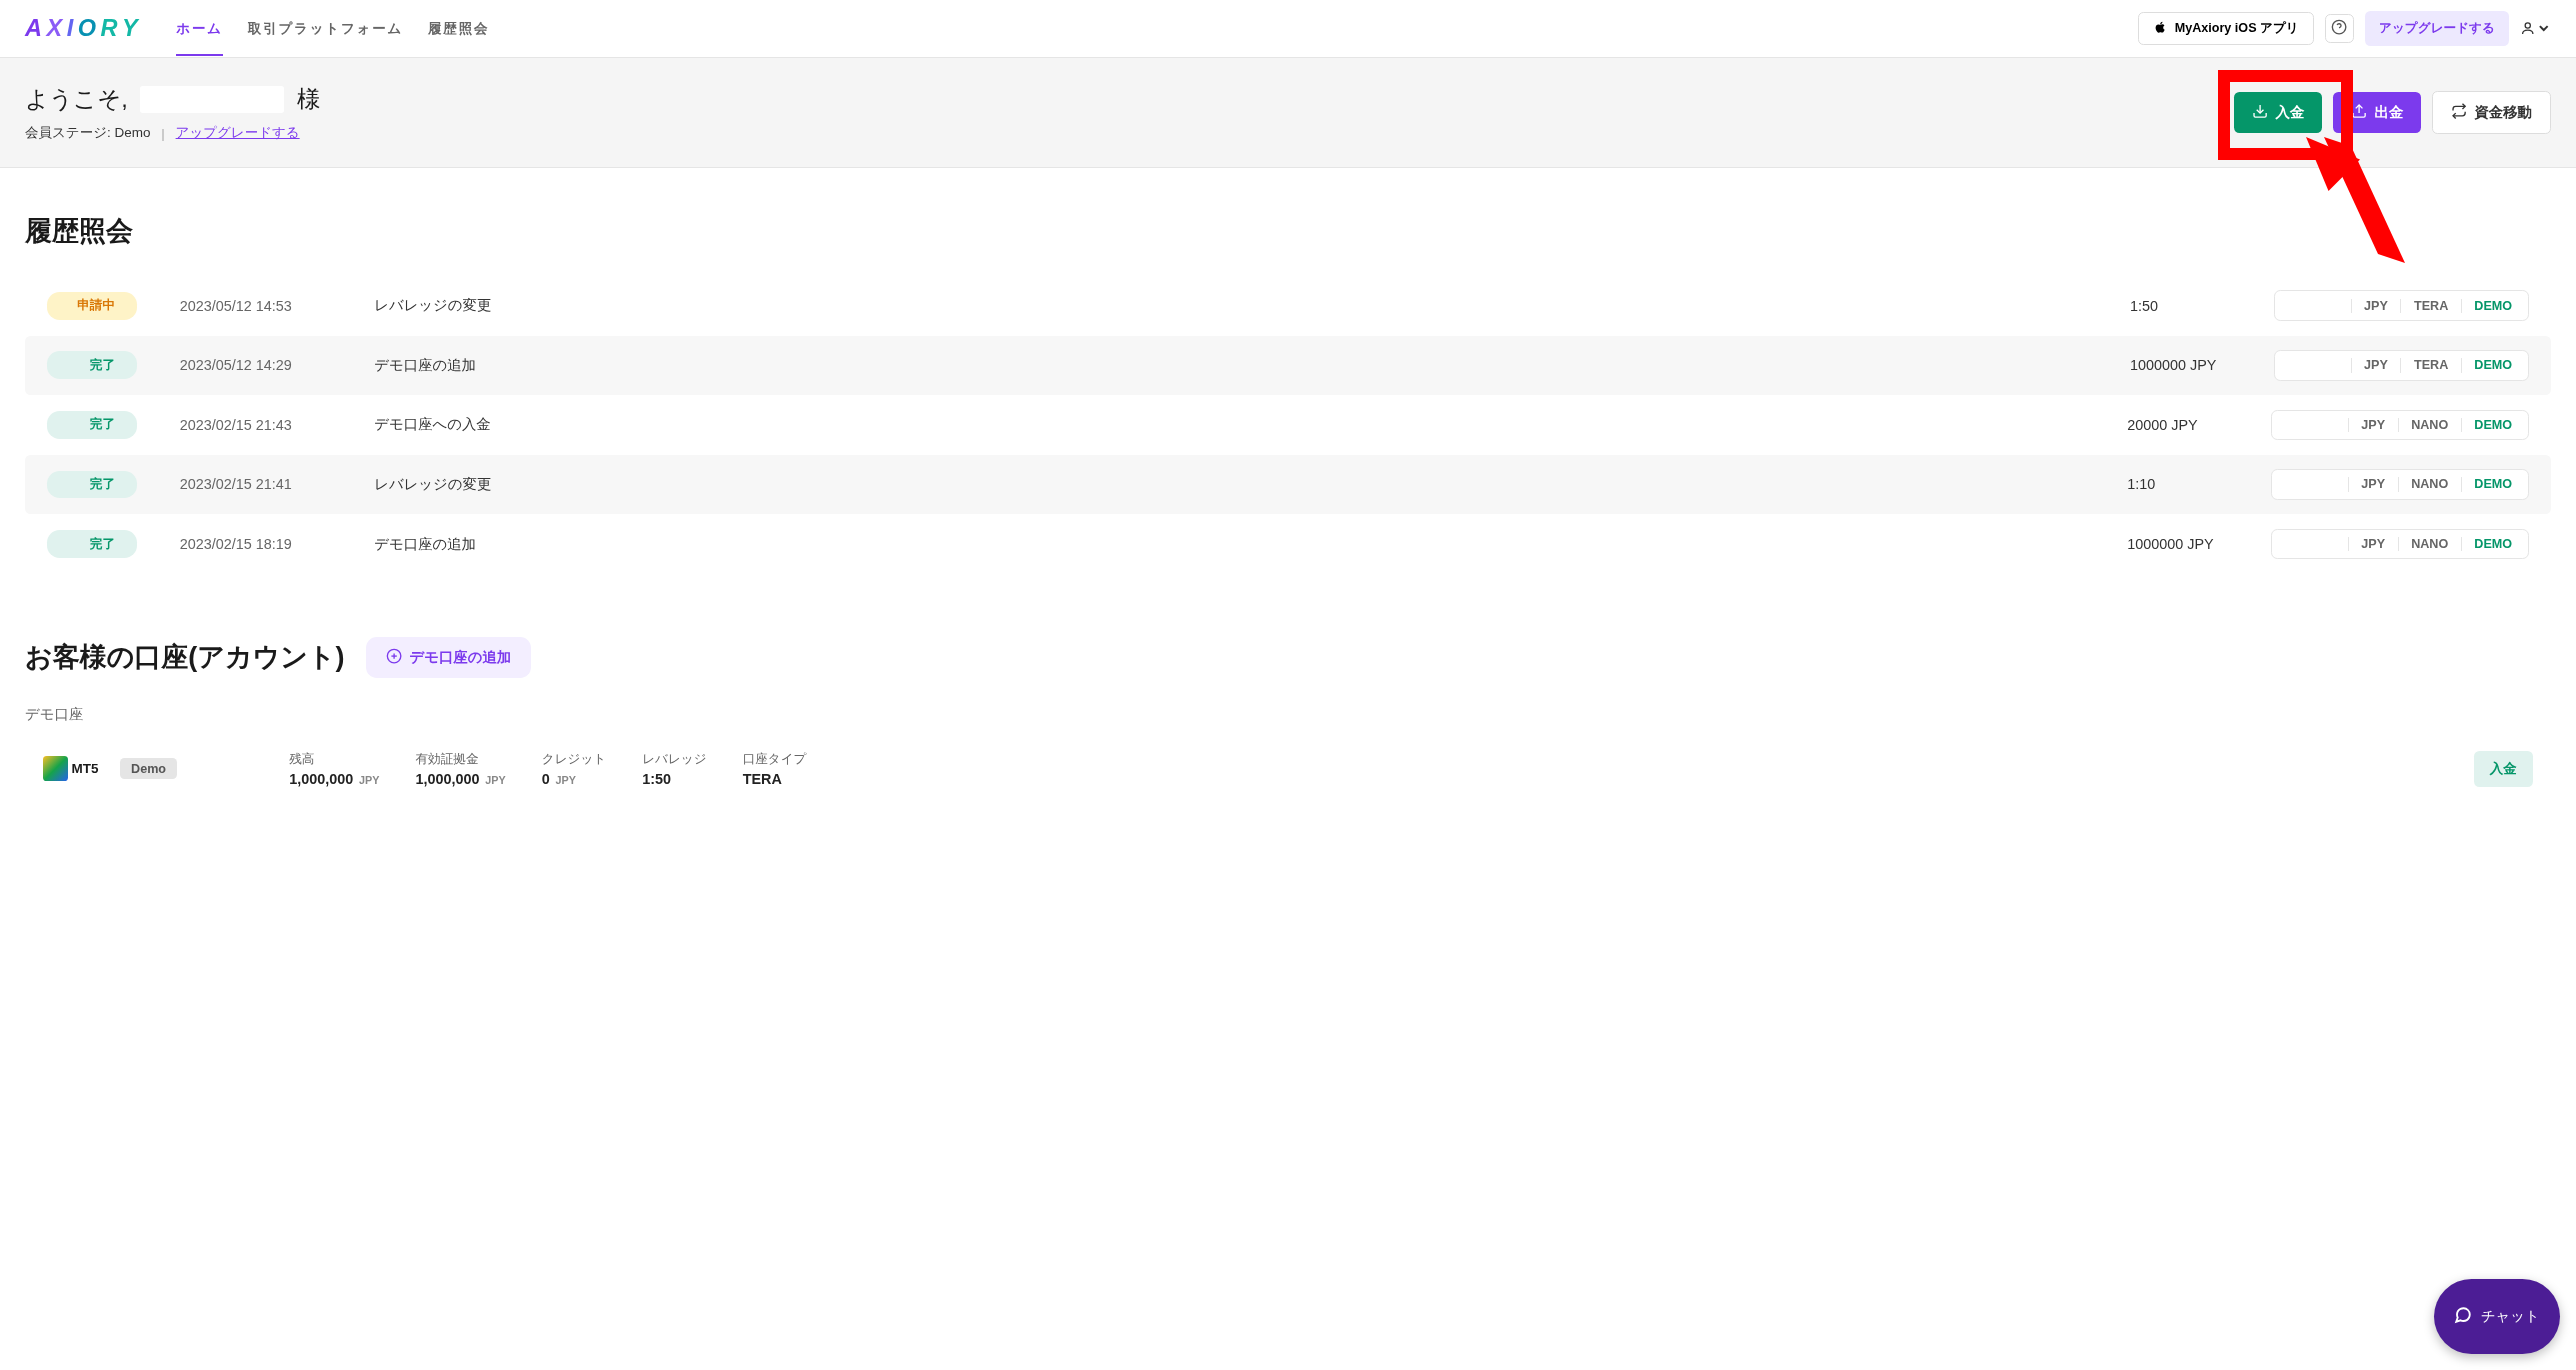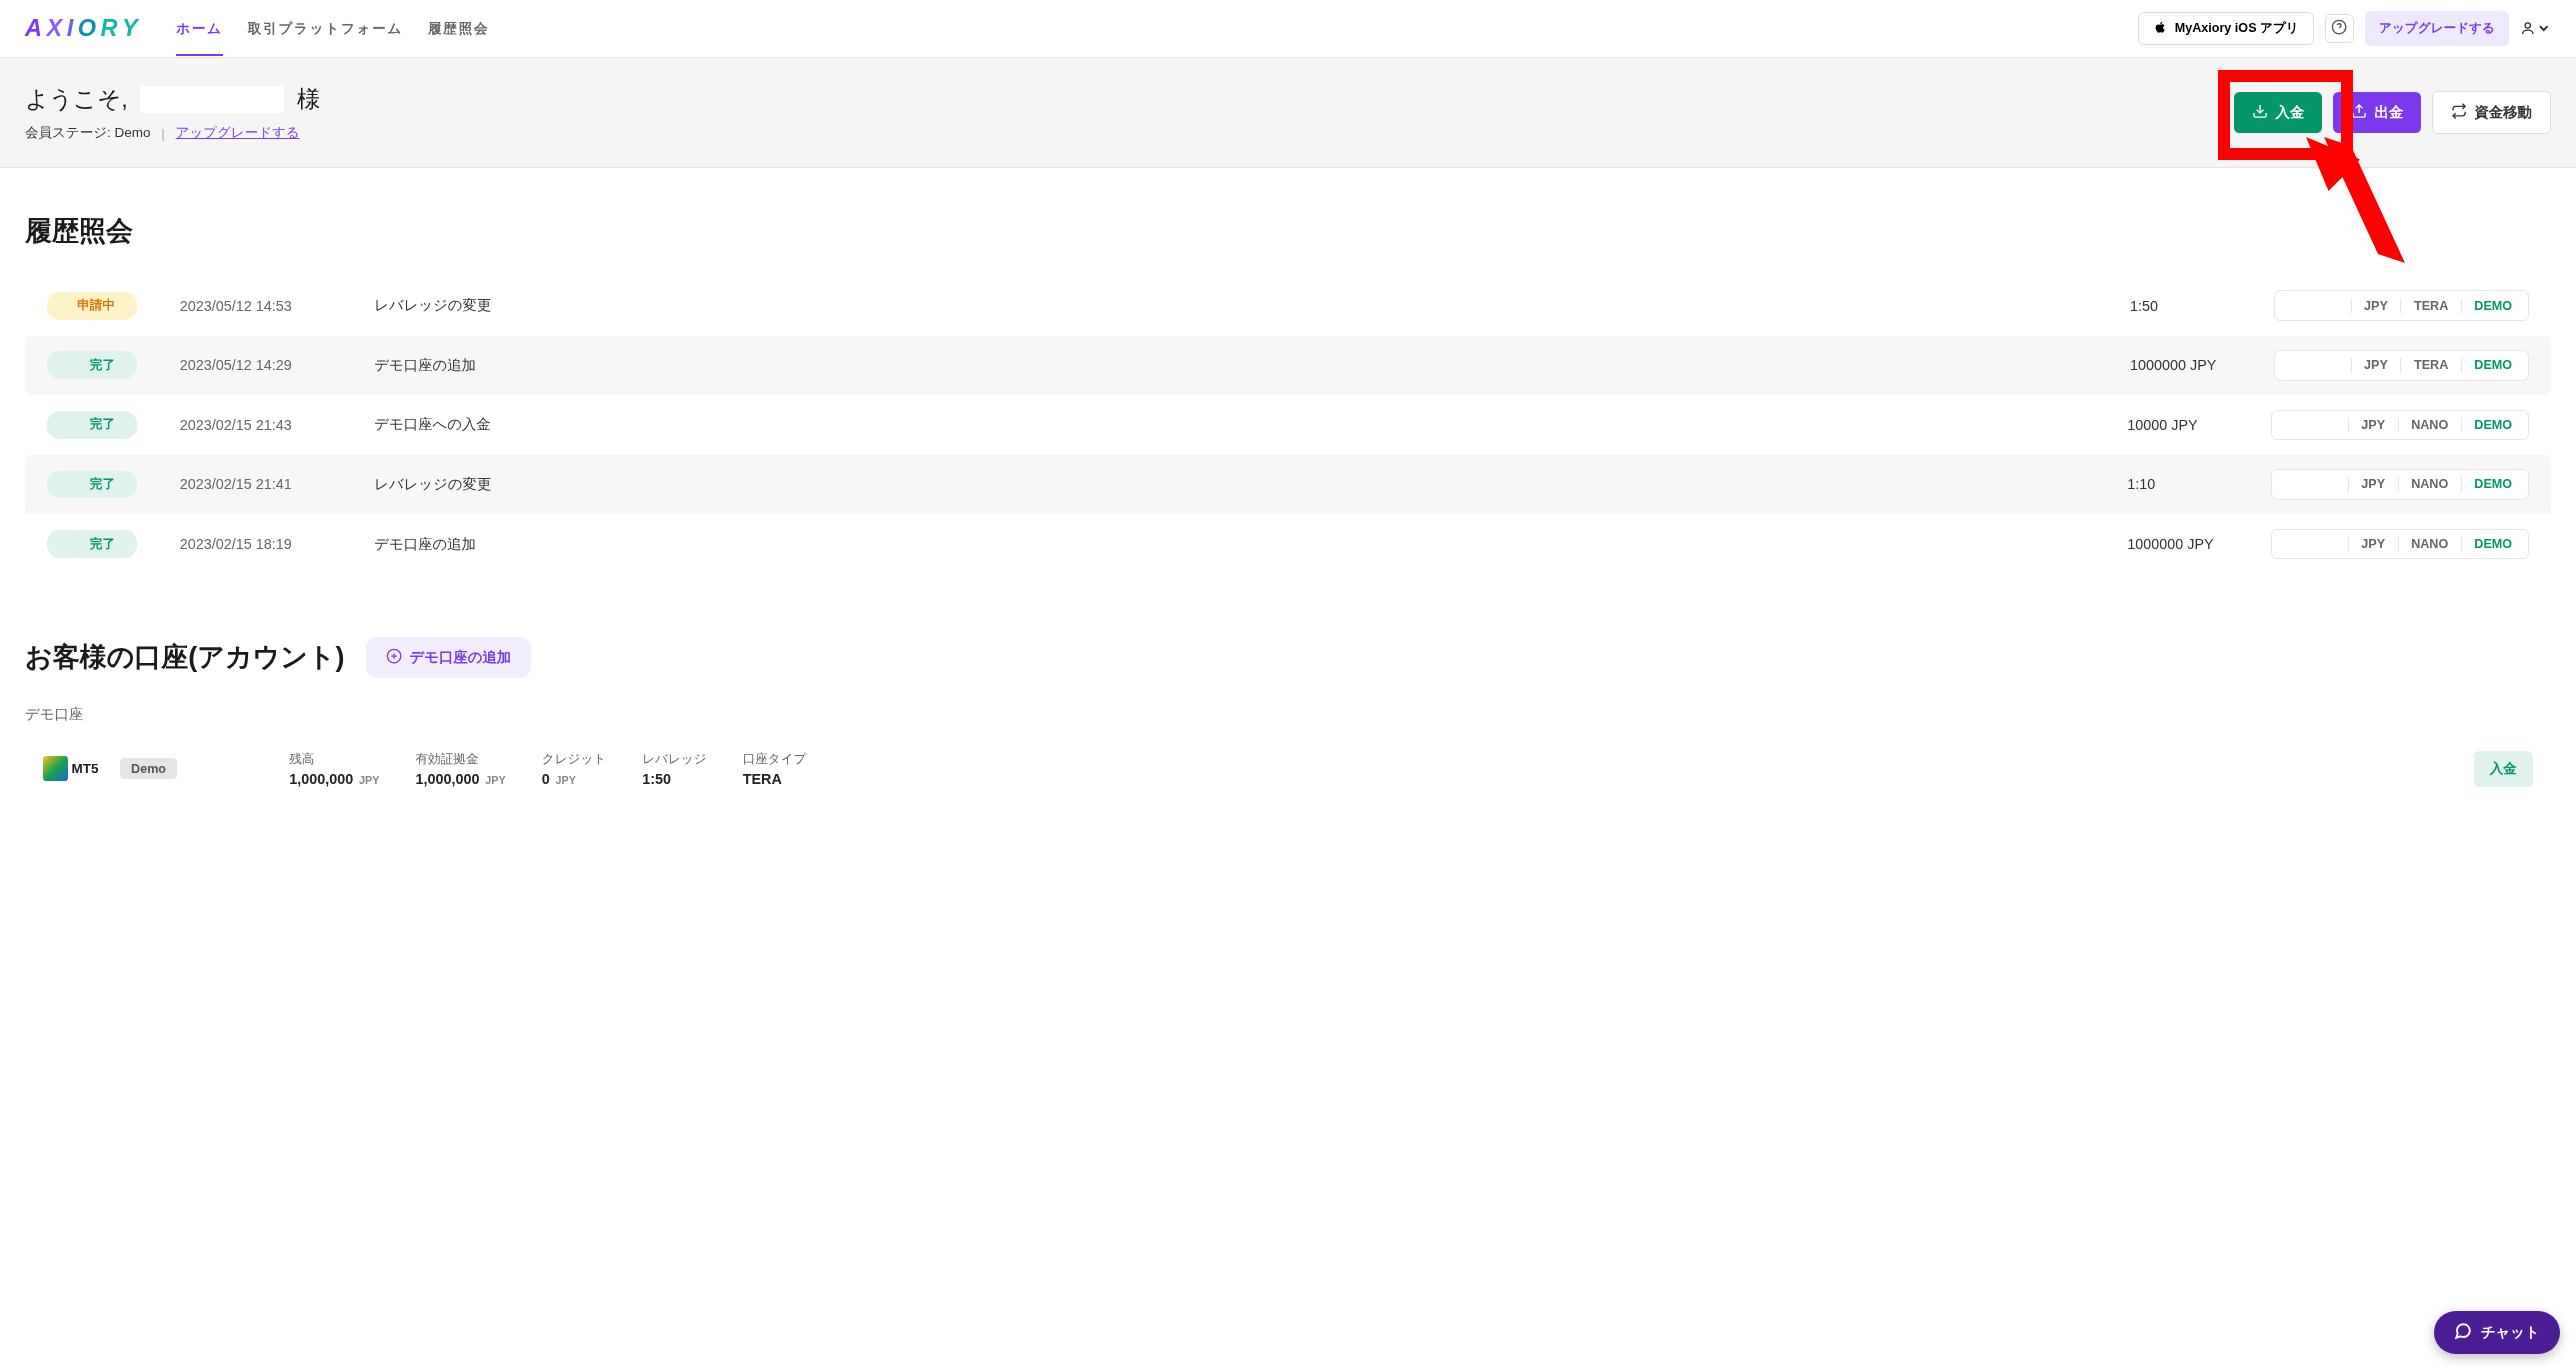--- a/index.html
+++ b/index.html
@@ -73,21 +73,21 @@
     .mt5-icon { width: 25px; height: 25px; border-radius: 3.6px; background: linear-gradient(135deg,#fbbf24,#16a34a,#2563eb); }
     .demo-chip { background: #e5e5e5; color: #555; padding: 3.6px 10.8px; border-radius: 4.5px; font-size: 12.6px; font-weight: 600; }
     .acct-redacted { width: 69px; height: 20px; background: #fff; }
     .acct-stat { display: flex; flex-direction: column; gap: 3.6px; }
     .acct-label { font-size: 12.6px; color: #666; }
     .acct-value { font-size: 14.4px; font-weight: 700; color: #222; }
     .acct-value .cur { font-size: 10.8px; color: #888; font-weight: 600; margin-left: 1.8px; }
     .acct-deposit-btn { margin-left: auto; background: #e0f2ee; color: #059669; border: none; border-radius: 5.4px; padding: 9px 16.2px; font-size: 13.5px; font-weight: 700; cursor: pointer; }
     
     
-    .chat-btn { position: fixed; bottom: 16.2px; right: 16.2px; background: #4c1d95; color: #fff; border: none; border-radius: 902px; padding: 11px 20px; display: flex; align-items: center; gap: 9px; font-size: 14.4px; font-weight: 700; cursor: pointer; box-shadow: 0 3.6px 10.8px rgba(0,0,0,.25); }
+    .chat-btn { position: fixed; bottom: 16.2px; right: 16.2px; background: #4c1d95; color: #fff; border: none; border-radius: 902px; padding: 27px 20px; display: flex; align-items: center; gap: 9px; font-size: 14.4px; font-weight: 400; cursor: pointer; box-shadow: 0 3.6px 10.8px rgba(0,0,0,.25); }
     
     .icon-sm { width: 14.4px; height: 14.4px; }
     .icon-md { width: 16.2px; height: 16.2px; }
   </style>
 </head>
 <body>
 
 <div class="header">
   <div class="logo">
     <span class="logo-a1">A</span>
@@ -209,21 +209,21 @@
       <span class="tag-divider"></span>
       <span class="tag">TERA</span>
       <span class="tag-divider"></span>
       <span class="tag demo">DEMO</span>
     </div>
   </div>
       <div class="history-row">
     <span class="status-badge status-done">完了</span>
     <span class="hist-date">2023/02/15 21:43</span>
     <span class="hist-action">デモ口座への入金</span>
-    <span class="hist-value">10000 JPY</span>
+    <span class="hist-value">20000 JPY</span>
     <div class="hist-tags">
       <span class="redacted"></span>
       <span class="tag-divider"></span>
       <span class="tag">JPY</span>
       <span class="tag-divider"></span>
       <span class="tag">NANO</span>
       <span class="tag-divider"></span>
       <span class="tag demo">DEMO</span>
     </div>
   </div>

